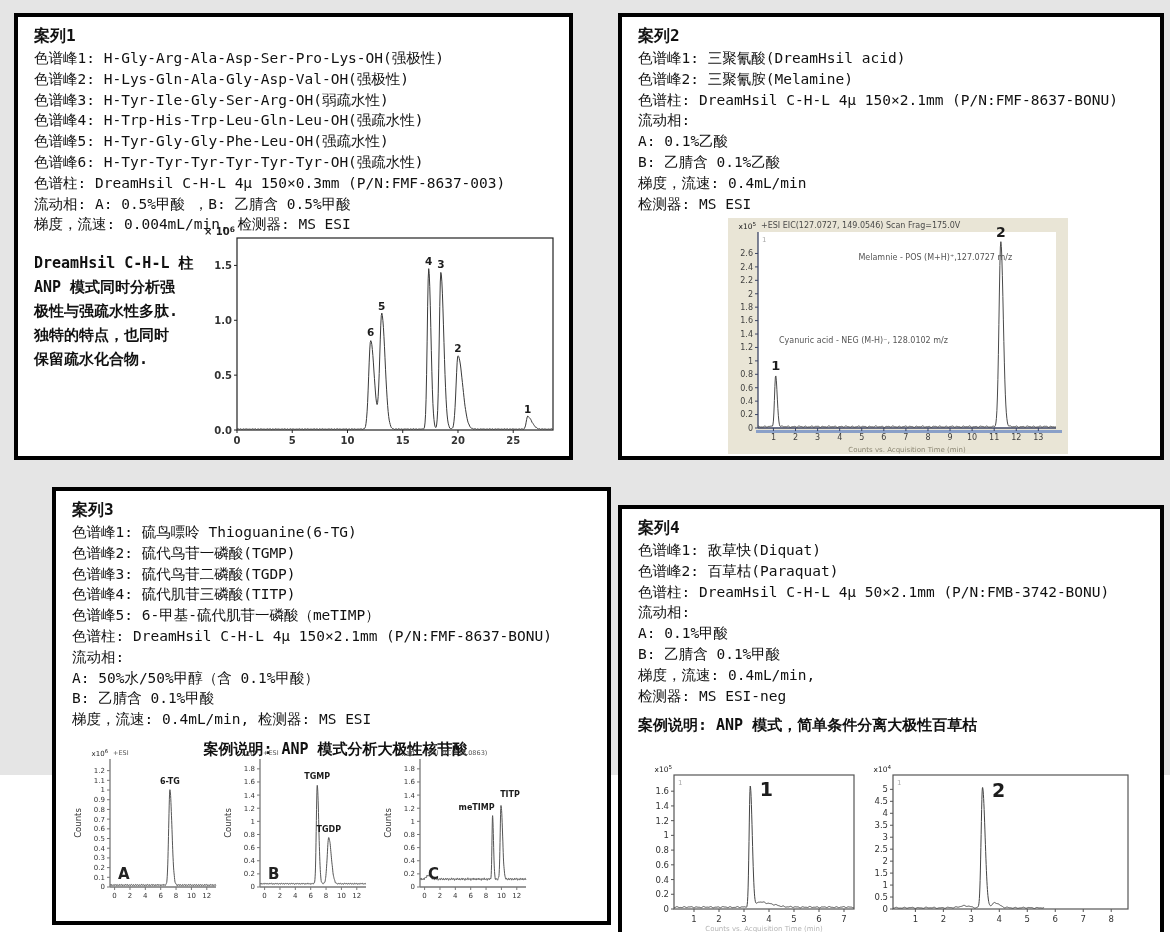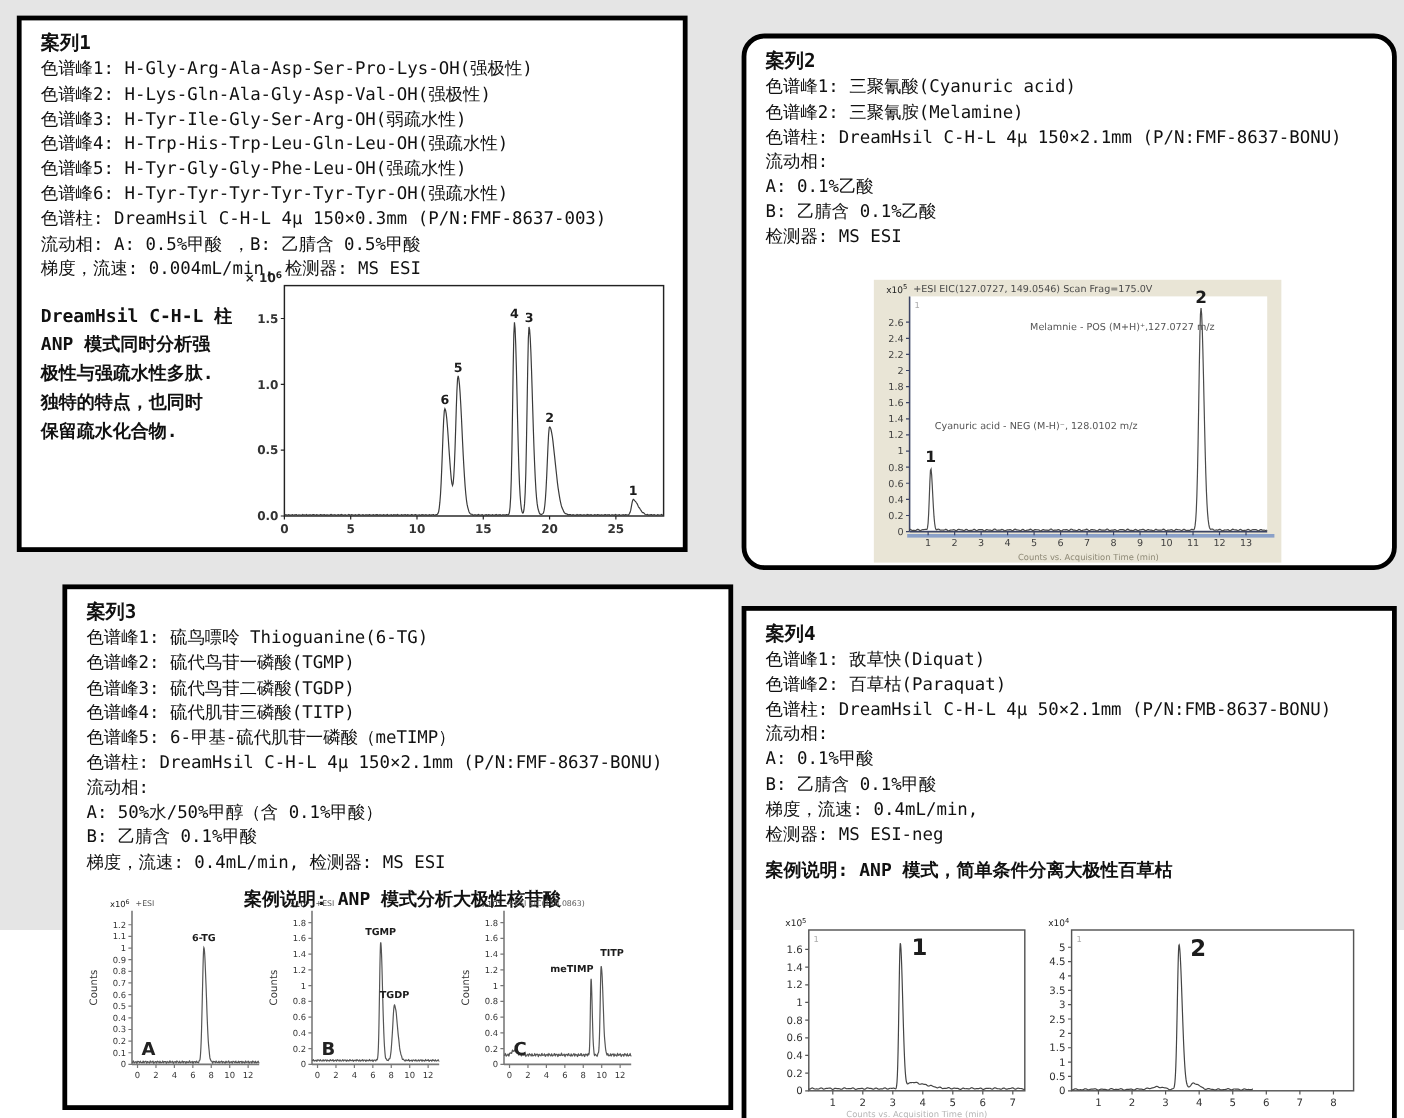--- a/index.html
+++ b/index.html
@@ -2,21 +2,21 @@
 <html><head>
 <meta charset="utf-8">
 <style>
   html,body{margin:0;padding:0;}
   body{width:1170px;height:932px;position:relative;background:#ffffff;
        font-family:"DejaVu Sans Mono","Liberation Mono",monospace;color:#111;}
   .page{position:absolute;left:0;top:0;width:1170px;height:775px;background:#e5e5e5;}
   .panel{position:absolute;border:4px solid #000;background:#fff;box-sizing:border-box;
          padding:6px 8px 0 16px;overflow:hidden;}
   #p1{left:14px;top:13px;width:559px;height:447px;}
-  #p2{left:618px;top:28px;width:546px;height:447px;border-radius:19px;}
+  #p2{left:618px;top:13px;width:546px;height:447px;}
   #p3{left:14px;top:487px;width:559px;height:438px;margin-left:38px;}
   #p4{left:618px;top:505px;width:546px;height:438px;}
   .panel-title{font-size:16px;font-weight:bold;line-height:25px;}
   .text-line{font-size:14.5px;line-height:20.8px;white-space:pre;}
   .note-block{margin-top:16px;width:220px;}
   .note-title,.note-line{font-size:15px;font-weight:bold;line-height:24px;white-space:pre;}
   .note-inline{font-size:15px;font-weight:bold;line-height:22px;white-space:pre;}
   #p3 .note-inline{margin-top:8px;text-align:center;}
   #p4 .note-inline{margin-top:8px;}
   svg.chart{position:absolute;}
@@ -85,26 +85,27 @@
         <text x="241.6993006993007" y="40.93942857142858" text-anchor="middle" font-size="10.5" font-weight="bold" fill="#1c1c1c">4</text>
         <text x="253.85314685314682" y="44.23085714285713" text-anchor="middle" font-size="10.5" font-weight="bold" fill="#1c1c1c">3</text>
         <text x="270.97902097902096" y="127.61371428571428" text-anchor="middle" font-size="10.5" font-weight="bold" fill="#1c1c1c">2</text>
         <text x="340.5874125874126" y="188.50514285714286" text-anchor="middle" font-size="10.5" font-weight="bold" fill="#1c1c1c">1</text>
       </svg>
   </div>
 
   <div class="panel" id="p2">
     <div class="panel-title">案列2</div>
     <div>
-        <div class="text-line">色谱峰1: 三聚氰酸(Cyanuric acid)</div>
+        <div class="text-line">色谱峰1: 三聚氰酸(DreamHsil acid)</div>
         <div class="text-line">色谱峰2: 三聚氰胺(Melamine)</div>
         <div class="text-line">色谱柱: DreamHsil C-H-L 4μ 150×2.1mm (P/N:FMF-8637-BONU)</div>
         <div class="text-line">流动相:</div>
         <div class="text-line">A: 0.1%乙酸</div>
         <div class="text-line">B: 乙腈含 0.1%乙酸</div>
+        <div class="text-line">梯度，流速: 0.4mL/min</div>
         <div class="text-line">检测器: MS ESI</div>
       </div>
     <svg class="chart" id="c-case2" width="340" height="236" viewBox="0 0 340 236">
         <rect x="0" y="0" width="340" height="236" fill="#e9e5d6"></rect>
         <rect x="30" y="14" width="298" height="196" fill="#ffffff"></rect>
         <line x1="30" y1="14" x2="30" y2="210" stroke="#3c4464" stroke-width="1.3"></line>
         <line x1="30" y1="210" x2="328" y2="210" stroke="#3c4464" stroke-width="1.3"></line>
         <rect x="28" y="212" width="306" height="3" fill="#8aa0c8"></rect>
         <line x1="45.45185185185185" y1="210" x2="45.45185185185185" y2="213" stroke="#3c4464"></line>
         <text x="45.45185185185185" y="222.2" text-anchor="middle" font-size="8" fill="#3f3f3f" font-weight="normal">1</text>
@@ -327,21 +328,21 @@
         <text x="128.03623188405797" y="49.94871794871794" text-anchor="middle" font-size="8" font-weight="bold" fill="#1c1c1c">TITP</text>
         <text x="46" y="132" font-size="15" font-weight="bold" fill="#222">C</text>
       </svg>
   </div>
 
   <div class="panel" id="p4">
     <div class="panel-title">案列4</div>
     <div>
         <div class="text-line">色谱峰1: 敌草快(Diquat)</div>
         <div class="text-line">色谱峰2: 百草枯(Paraquat)</div>
-        <div class="text-line">色谱柱: DreamHsil C-H-L 4μ 50×2.1mm (P/N:FMB-8637-BONU)</div>
+        <div class="text-line">色谱柱: DreamHsil C-H-L 4μ 50×2.1mm (P/N:FMB-3742-BONU)</div>
         <div class="text-line">流动相:</div>
         <div class="text-line">A: 0.1%甲酸</div>
         <div class="text-line">B: 乙腈含 0.1%甲酸</div>
         <div class="text-line">梯度，流速: 0.4mL/min,</div>
         <div class="text-line">检测器: MS ESI-neg</div>
       </div>
     <div class="note-inline">案例说明: ANP 模式，简单条件分离大极性百草枯</div>
     <svg class="chart" id="c-case4a" width="228" height="172" viewBox="0 0 228 172">
         <rect x="36" y="14" width="180" height="134" fill="none" stroke="#555" stroke-width="1.2"></rect>
         <line x1="56" y1="148" x2="56" y2="151" stroke="#555"></line>

